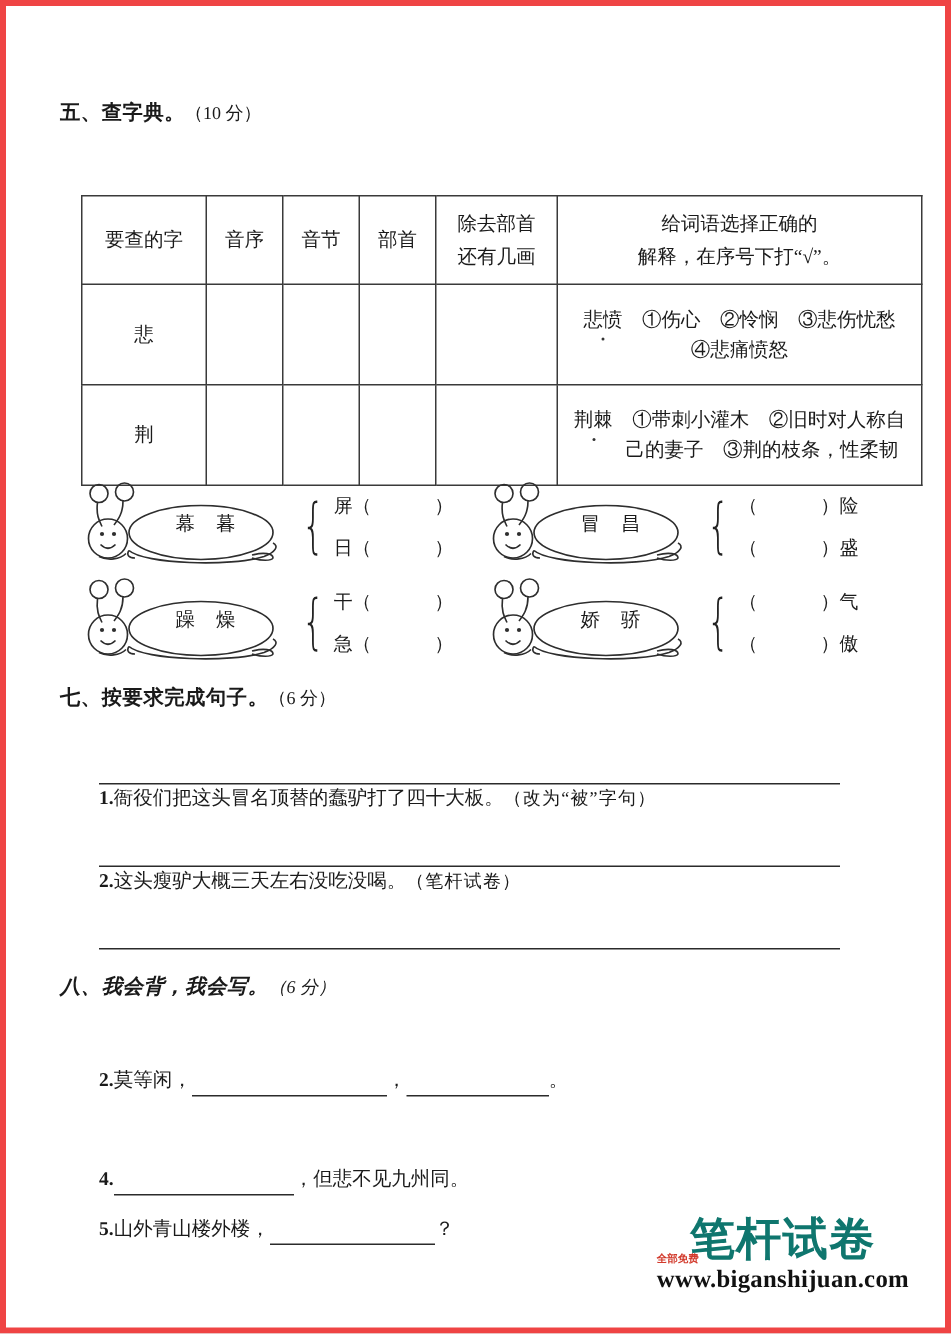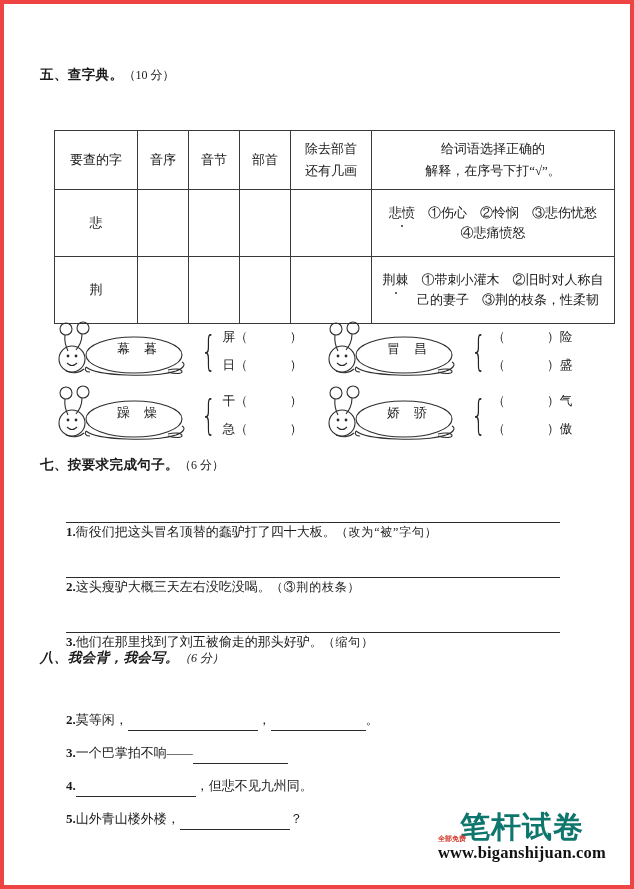--- a/index.html
+++ b/index.html
@@ -392,41 +392,35 @@
     <div class="pos sec-head" style="left:0; top:452px;">
       <span>七、按要求完成句子。</span><span class="pts">（6 分）</span>
     </div>
 
     <div class="pos q-item" style="left:0; top:478px;">
       <span class="q-num">1.</span><span>衙役们把这头冒名顶替的蠢驴打了四十大板。</span><span class="note">（改为“被”字句）</span>
     </div>
     <div class="pos ans-line" style="left:0; top:517px;"></div>
 
     <div class="pos q-item" style="left:0; top:533px;">
-      <span class="q-num">2.</span><span>这头瘦驴大概三天左右没吃没喝。</span><span class="note">（③荆的枝条）</span>
+      <span class="q-num">2.</span><span>这头瘦驴大概三天左右没吃没喝。</span><span class="note">（笔杆试卷）</span>
     </div>
     <div class="pos ans-line" style="left:0; top:572px;"></div>
 
-    <div class="pos q-item" style="left:0; top:588px;">
-      <span class="q-num">3.</span><span>他们在那里找到了刘五被偷走的那头好驴。</span><span class="note">（缩句）</span>
-    </div>
     <div class="pos ans-line" style="left:0; top:627px;"></div>
 
     <div class="pos sec-head" style="left:0; top:645px;font-style:italic;">
       <span>八、我会背，我会写。</span><span class="pts">（6 分）</span>
     </div>
 
 
     <div class="pos fb" style="left:0; top:706px;">
       <span class="q-num">2.</span><span>莫等闲，</span><span class="u u-130"></span><span>，</span><span class="u u-95"></span><span>。</span>
     </div>
 
-    <div class="pos fb" style="left:0; top:739px;">
-      <span class="q-num">3.</span><span>一个巴掌拍不响——</span><span class="u u-95"></span>
-    </div>
 
     <div class="pos fb" style="left:0; top:772px;">
       <span class="q-num">4.</span><span class="u u-120"></span><span>，但悲不见九州同。</span>
     </div>
 
     <div class="pos fb" style="left:0; top:805px;">
       <span class="q-num">5.</span><span>山外青山楼外楼，</span><span class="u u-110"></span><span>？</span>
     </div>
 
   </div>

